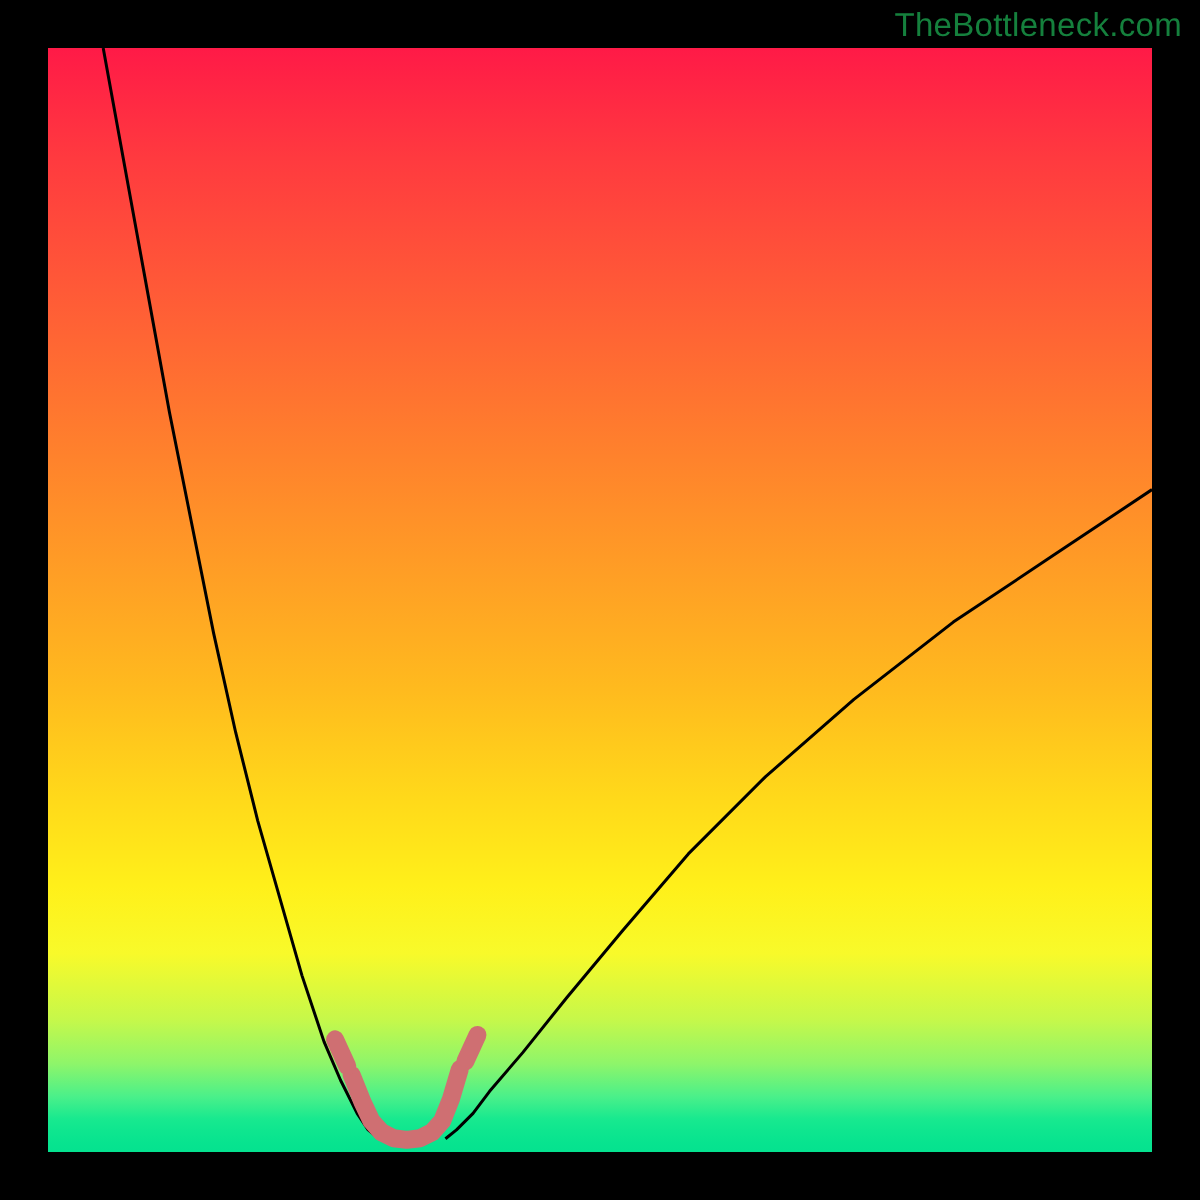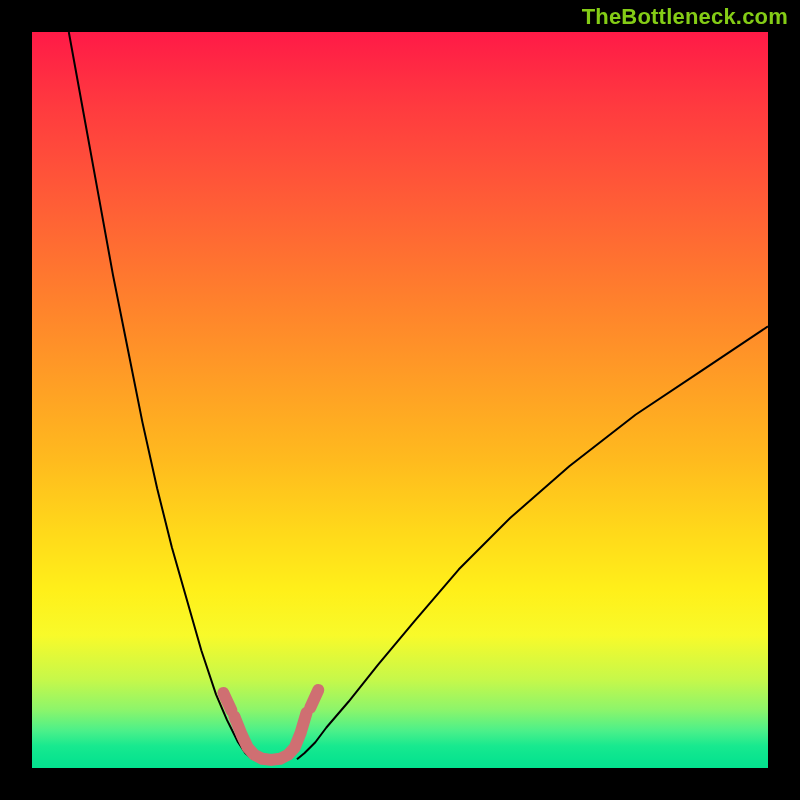--- a/index.html
+++ b/index.html
@@ -42,23 +42,23 @@
       #18e98f 97%,
       #0fe68f 98%,
       #08e48f 99%,
       #04e28f 100%
     );
   }
   .watermark {
     position: absolute;
     top: 4px;
     right: 12px;
-    color: #84cc16;
+    color: #15803d;
     font-size: 22px;
-    font-weight: 700;
+    font-weight: 400;
     letter-spacing: 0.2px;
     user-select: none;
   }
   svg.overlay {
     position: absolute;
     left: 32px;
     top: 32px;
     width: 736px;
     height: 736px;
     pointer-events: none;

